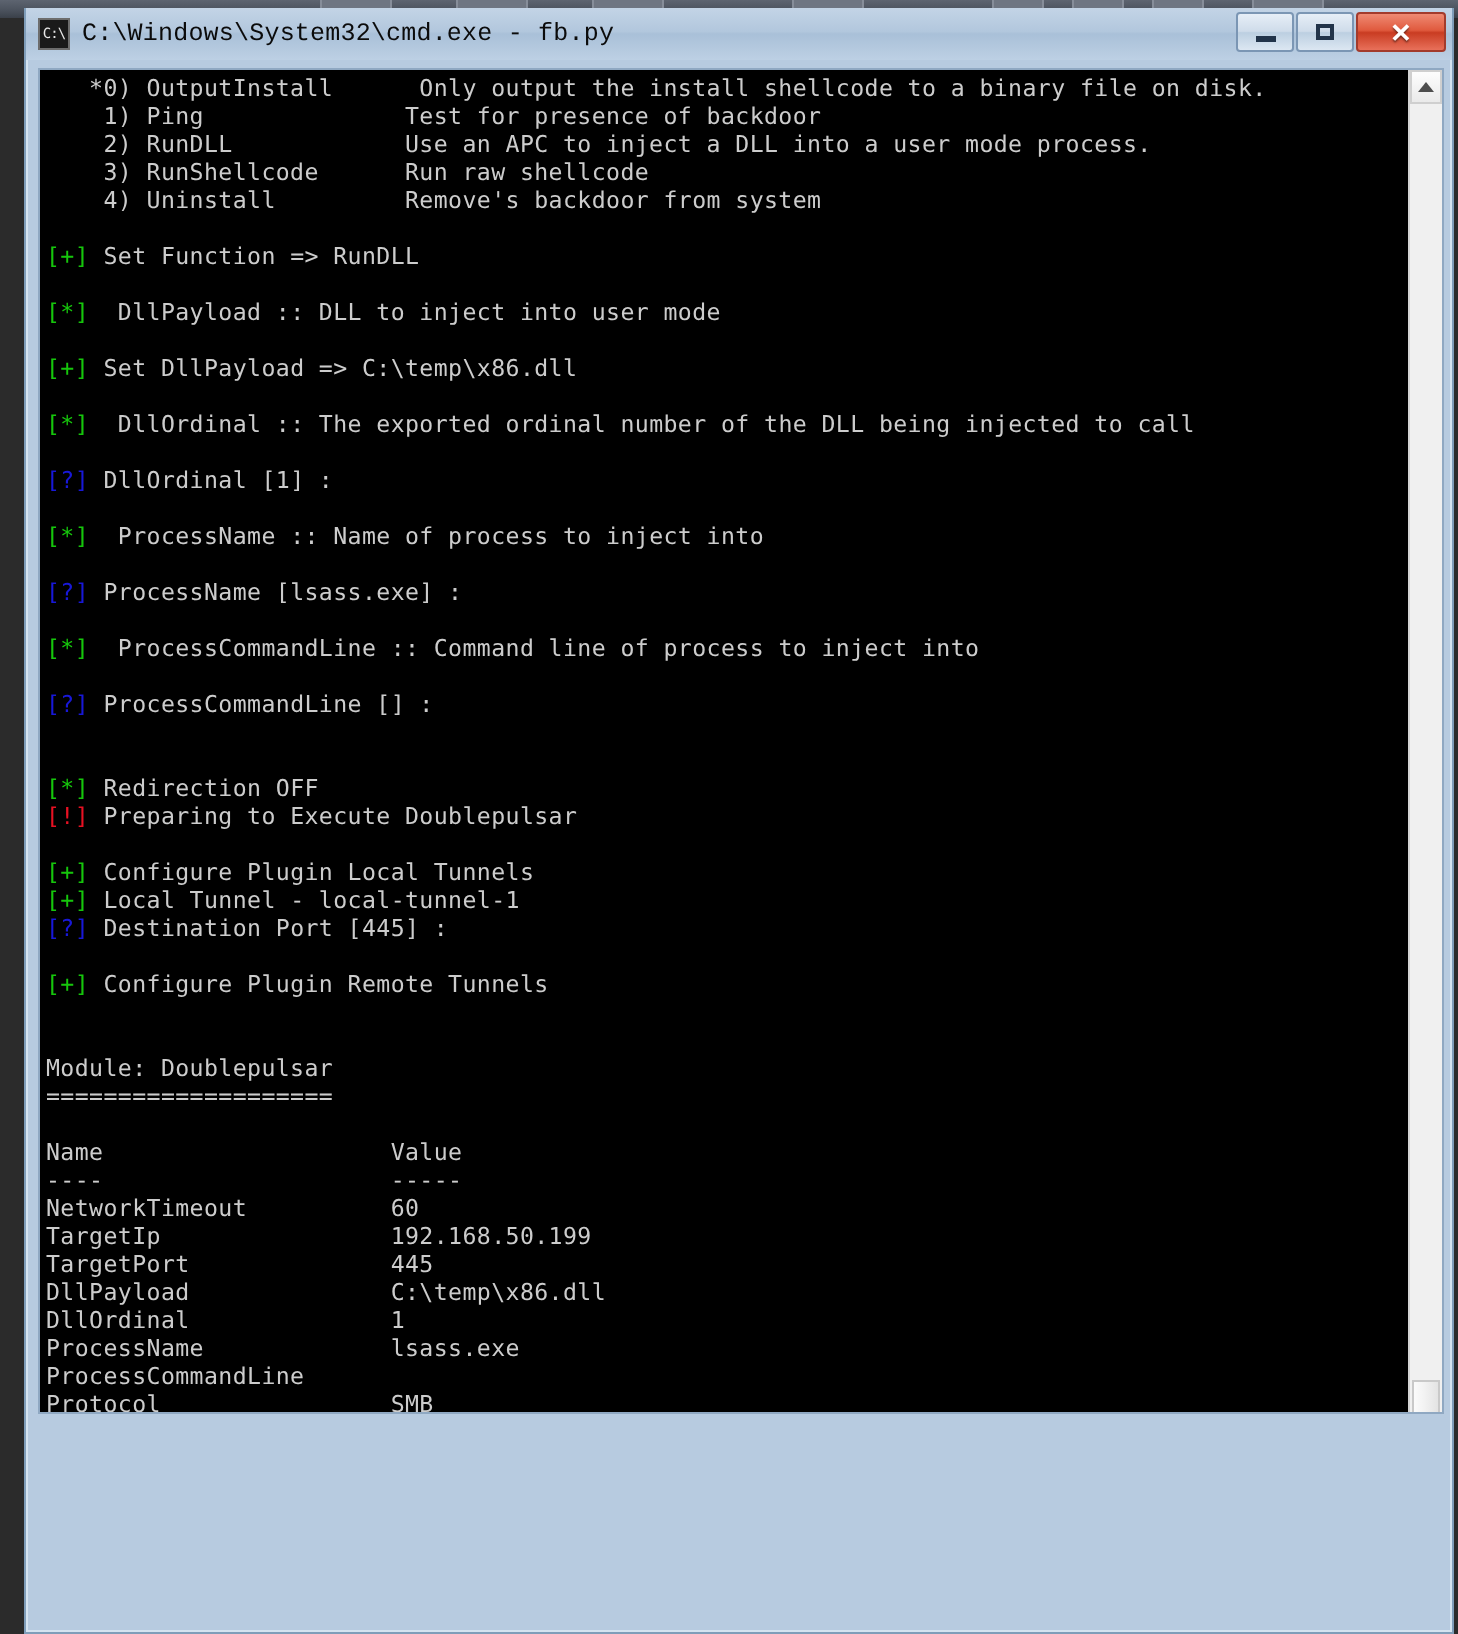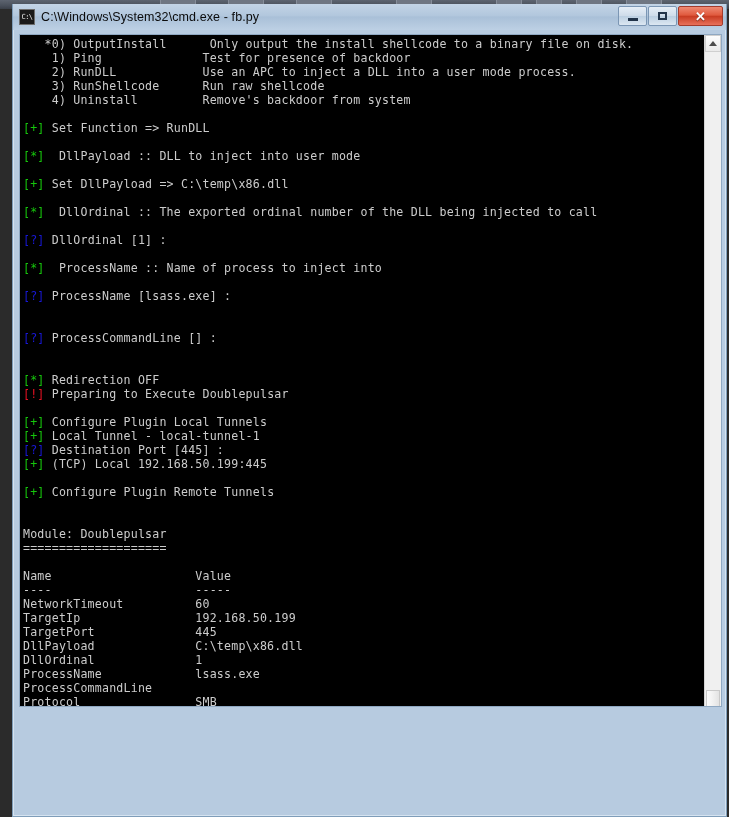--- a/index.html
+++ b/index.html
@@ -77,21 +77,21 @@
     flex: 0 0 auto;
   }
   #title-icon span {
     color: #e8e8e8;
     font-size: 7px;
     font-family: "DejaVu Sans Mono", monospace;
     line-height: 1;
     letter-spacing: -0.5px;
   }
   #title-text {
-    font-family: Liberation Sans, sans-serif;
+    font-family: Liberation Mono, monospace;
     font-size: 12.5px;
     color: #0b0b0b;
     white-space: nowrap;
     letter-spacing: 0.1px;
   }
   #window-controls {
     position: absolute;
     right: 3px;
     top: 2px;
     display: flex;
@@ -293,31 +293,31 @@
         <div class="line"><span class="tag-ok">[+]</span><span class="txt"> Set DllPayload =&gt; C:\temp\x86.dll</span></div>
         <div class="line"><span class="txt"></span></div>
         <div class="line"><span class="tag-st">[*]</span><span class="txt">  DllOrdinal :: The exported ordinal number of the DLL being injected to call</span></div>
         <div class="line"><span class="txt"></span></div>
         <div class="line"><span class="tag-q">[?]</span><span class="txt"> DllOrdinal [1] :</span></div>
         <div class="line"><span class="txt"></span></div>
         <div class="line"><span class="tag-st">[*]</span><span class="txt">  ProcessName :: Name of process to inject into</span></div>
         <div class="line"><span class="txt"></span></div>
         <div class="line"><span class="tag-q">[?]</span><span class="txt"> ProcessName [lsass.exe] :</span></div>
         <div class="line"><span class="txt"></span></div>
+        <div class="line"><span class="tag-st">[*]</span><span class="txt">  ProcessCommandLine :: Command line of process to inject into</span></div>
         <div class="line"><span class="txt"></span></div>
         <div class="line"><span class="tag-q">[?]</span><span class="txt"> ProcessCommandLine [] :</span></div>
         <div class="line"><span class="txt"></span></div>
         <div class="line"><span class="txt"></span></div>
         <div class="line"><span class="tag-st">[*]</span><span class="txt"> Redirection OFF</span></div>
         <div class="line"><span class="tag-warn">[!]</span><span class="txt"> Preparing to Execute Doublepulsar</span></div>
         <div class="line"><span class="txt"></span></div>
         <div class="line"><span class="tag-ok">[+]</span><span class="txt"> Configure Plugin Local Tunnels</span></div>
         <div class="line"><span class="tag-ok">[+]</span><span class="txt"> Local Tunnel - local-tunnel-1</span></div>
         <div class="line"><span class="tag-q">[?]</span><span class="txt"> Destination Port [445] :</span></div>
-        <div class="line"><span class="tag-ok">[+]</span><span class="txt"> (TCP) Local 192.168.50.199:445</span></div>
         <div class="line"><span class="txt"></span></div>
         <div class="line"><span class="tag-ok">[+]</span><span class="txt"> Configure Plugin Remote Tunnels</span></div>
         <div class="line"><span class="txt"></span></div>
         <div class="line"><span class="txt"></span></div>
         <div class="line"><span class="txt">Module: Doublepulsar</span></div>
         <div class="line"><span class="txt">====================</span></div>
         <div class="line"><span class="txt"></span></div>
         <div class="line"><span class="txt">Name                    Value</span></div>
         <div class="line"><span class="txt">----                    -----</span></div>
         <div class="line"><span class="txt">NetworkTimeout          60</span></div>

